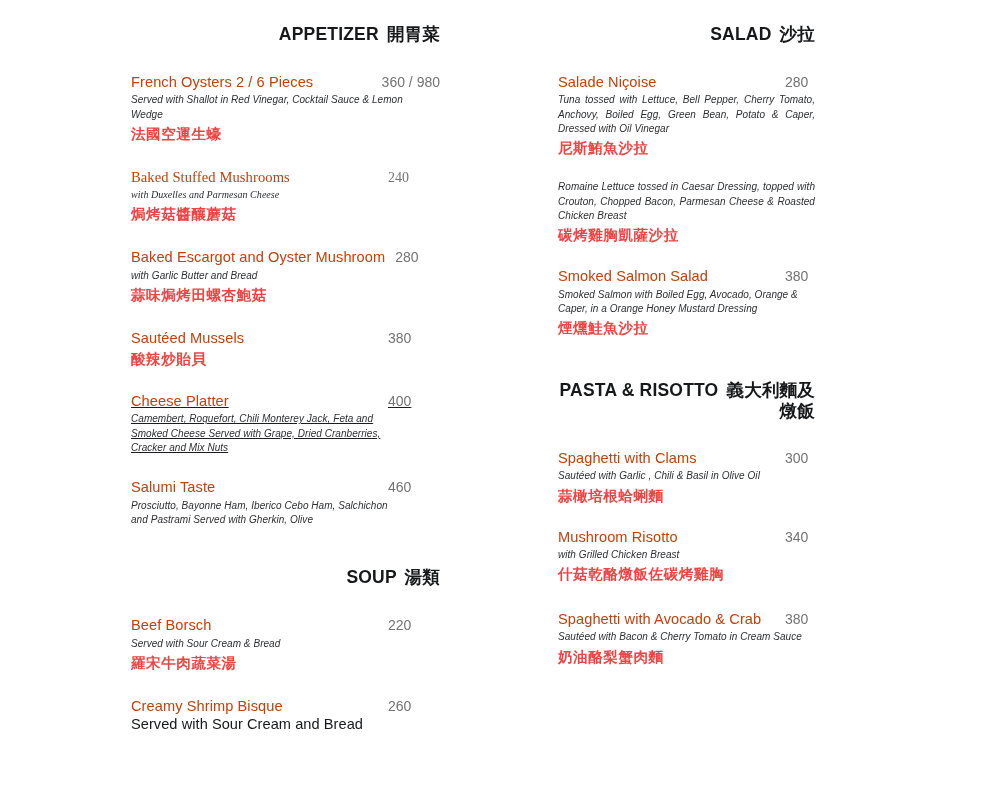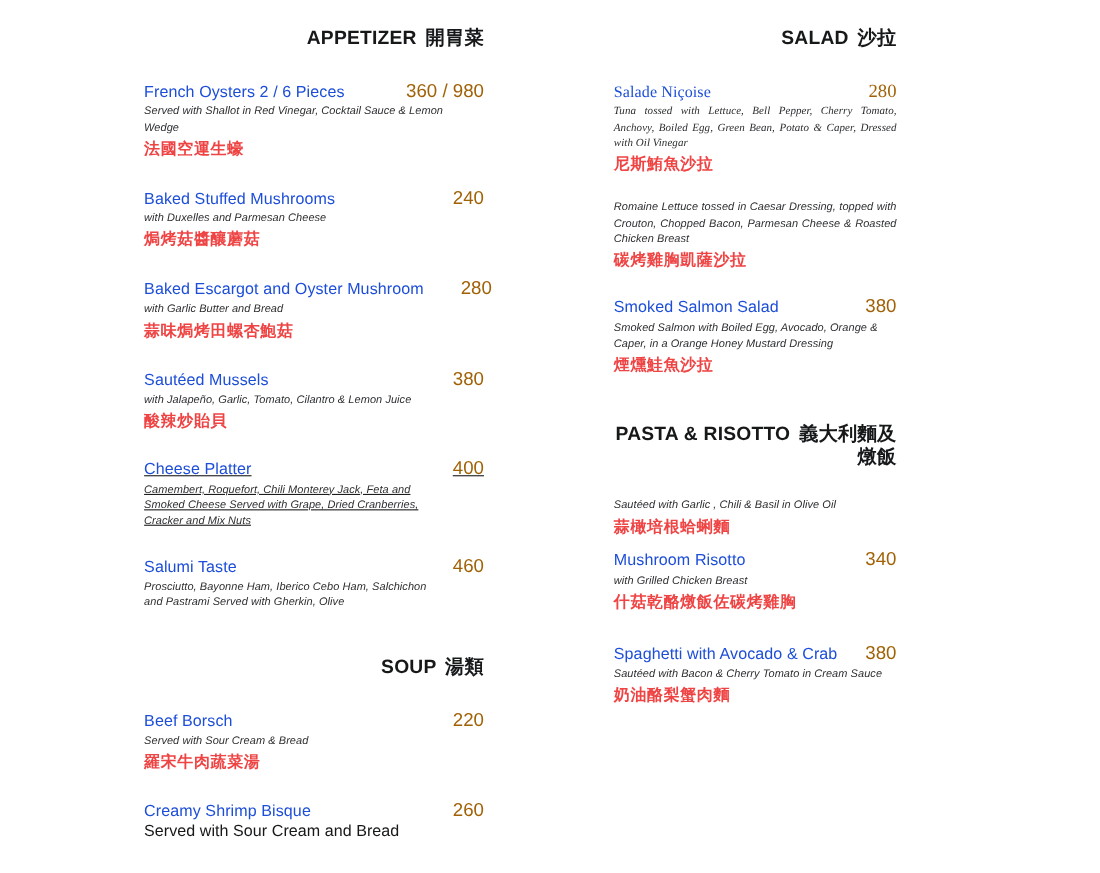--- a/index.html
+++ b/index.html
@@ -51,32 +51,31 @@
   }
   .item-head {
     display: flex;
     align-items: baseline;
     justify-content: space-between;
     gap: 10px;
   }
   .item-name {
     font-size: 14.6px;
     font-weight: 400;
-    color: #1d4ed8;
+    color: #c2410c;
     line-height: 1.25;
     letter-spacing: 0.08px;
     white-space: nowrap;
   }
   .item-price {
-    font-size: 17px;
+    font-size: 14px;
     font-weight: 400;
-    color: #a16207;
+    color: #737373;
     white-space: nowrap;
     flex: 0 0 auto;
-    text-align: right;
   }
   .item-desc {
     font-size: 10px;
     font-style: italic;
     font-weight: 400;
     color: #2c2e31;
     line-height: 1.44;
     margin-top: 2px;
     letter-spacing: 0.05px;
   }
@@ -119,21 +118,21 @@
 
       <div class="item" style="margin-top:28px;">
         <div class="item-head">
           <span class="item-name">French Oysters 2 / 6 Pieces</span>
           <span class="item-price">360 / 980</span>
         </div>
         <div class="item-desc">Served with Shallot in Red Vinegar, Cocktail Sauce &amp; Lemon Wedge</div>
         <div class="item-cjk">法國空運生蠔</div>
       </div>
 
-      <div class="item" style="margin-top:24px;">
+      <div class="item" style="margin-top:24px;font-family:Liberation Serif, serif;">
         <div class="item-head">
           <span class="item-name">Baked Stuffed Mushrooms</span>
           <span class="item-price">240</span>
         </div>
         <div class="item-desc">with Duxelles and Parmesan Cheese</div>
         <div class="item-cjk">焗烤菇醬釀蘑菇</div>
       </div>
 
       <div class="item" style="margin-top:24px;">
         <div class="item-head">
@@ -142,21 +141,20 @@
         </div>
         <div class="item-desc">with Garlic Butter and Bread</div>
         <div class="item-cjk">蒜味焗烤田螺杏鮑菇</div>
       </div>
 
       <div class="item" style="margin-top:24px;">
         <div class="item-head">
           <span class="item-name">Sautéed Mussels</span>
           <span class="item-price">380</span>
         </div>
-        <div class="item-desc">with Jalapeño, Garlic, Tomato, Cilantro &amp; Lemon Juice</div>
         <div class="item-cjk">酸辣炒貽貝</div>
       </div>
 
       <div class="item" style="margin-top:23px;text-decoration:underline;">
         <div class="item-head">
           <span class="item-name">Cheese Platter</span>
           <span class="item-price">400</span>
         </div>
         <div class="item-desc">Camembert, Roquefort, Chili Monterey Jack, Feta and Smoked Cheese Served with Grape, Dried Cranberries, Cracker and Mix Nuts</div>
       </div>
@@ -197,21 +195,21 @@
   </div>
 
   <div class="column column-right">
 
     <div class="section" style="margin-top:10px;">
       <div class="section-head">
         <span>SALAD</span>
         <span class="cjk">沙拉</span>
       </div>
 
-      <div class="item" style="margin-top:28px;font-family:Liberation Serif, serif;">
+      <div class="item" style="margin-top:28px;">
         <div class="item-head">
           <span class="item-name">Salade Niçoise</span>
           <span class="item-price">280</span>
         </div>
         <div class="item-desc justify">Tuna tossed with Lettuce, Bell Pepper, Cherry Tomato, Anchovy, Boiled Egg, Green Bean, Potato &amp; Caper,  Dressed with Oil Vinegar</div>
         <div class="item-cjk">尼斯鮪魚沙拉</div>
       </div>
 
       <div class="item" style="margin-top:22px;">
         <div class="item-desc justify">Romaine Lettuce tossed in Caesar Dressing, topped with Crouton, Chopped Bacon, Parmesan Cheese &amp; Roasted Chicken Breast</div>
@@ -228,25 +226,29 @@
       </div>
     </div>
 
     <div class="section" style="margin-top:42px;">
       <div class="section-head">
         <span>PASTA &amp; RISOTTO</span>
         <span class="cjk">義大利麵及燉飯</span>
       </div>
 
       <div class="item" style="margin-top:27px;">
+        <div class="item-head">
+          <span class="item-name">Spaghetti with Clams</span>
+          <span class="item-price">300</span>
+        </div>
         <div class="item-desc">Sautéed with Garlic , Chili &amp; Basil in Olive Oil</div>
         <div class="item-cjk">蒜橄培根蛤蜊麵</div>
       </div>
 
-      <div class="item" style="margin-top:10px;">
+      <div class="item" style="margin-top:22px;">
         <div class="item-head">
           <span class="item-name">Mushroom Risotto</span>
           <span class="item-price">340</span>
         </div>
         <div class="item-desc">with Grilled Chicken Breast</div>
         <div class="item-cjk">什菇乾酪燉飯佐碳烤雞胸</div>
       </div>
 
       <div class="item" style="margin-top:26px;">
         <div class="item-head">

